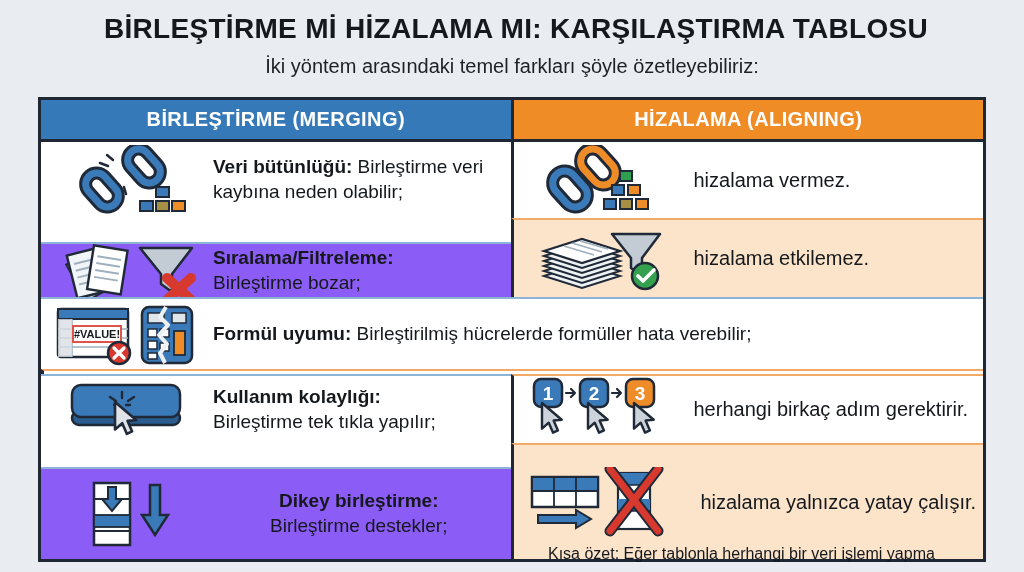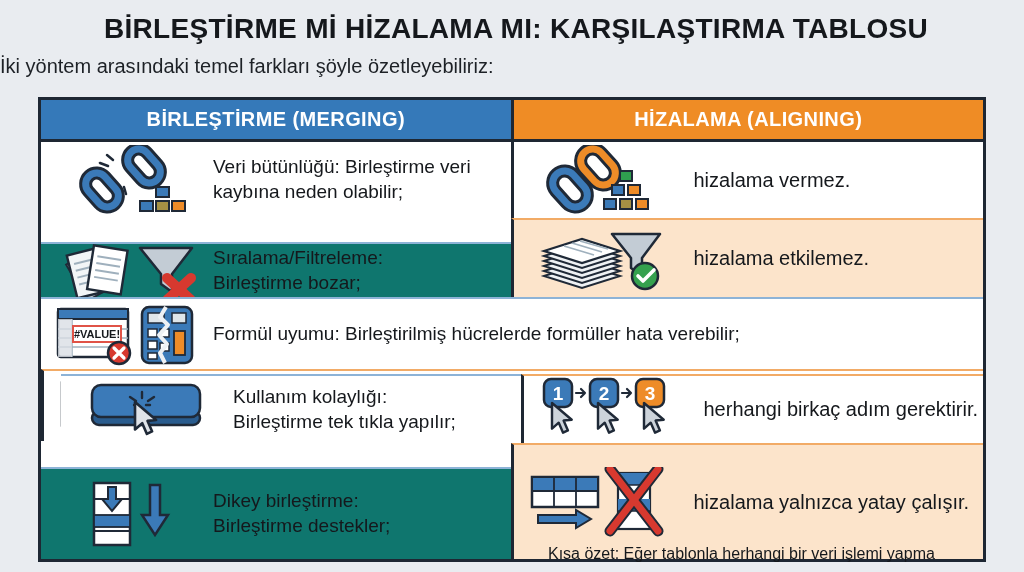--- a/index.html
+++ b/index.html
@@ -10,53 +10,53 @@
     font-family:"Liberation Sans", sans-serif;
     color:#15181c;
   }
   .page-title {
     position:absolute; top:13px; left:4px; width:1024px;
     text-align:center; font-size:28px; font-weight:800;
     letter-spacing:.3px; color:#15181c;
   }
   .page-subtitle {
     position:absolute; top:55px; left:0; width:1024px;
-    font-size:20px; color:#1d2126;
+    text-align:center; font-size:20px; color:#1d2126;
   }
   .cmp-table {
     position:absolute; top:97px; left:38px; width:948px;
     border:3px solid #1e2733; border-radius:0; overflow:hidden;
     background:#ffffff;
   }
   .thead { display:flex; height:42px; border-bottom:3px solid #1e2733; }
   .th {
     flex:1; display:flex; align-items:center; justify-content:center;
     color:#ffffff; font-weight:700; font-size:20px; letter-spacing:.4px;
   }
   .th-merge { background:#3579b9; }
   .th-align { background:#ef8c25; border-left:3px solid #1e2733; }
   .row { display:flex; }
   .row-1 { height:76px; }
   .row-2 { height:79px; }
   .row-3 { height:77px;flex-direction:column; }
-  .row-4 { height:69px;margin-left:20px; }
-  .row-5 { height:116px; }
+  .row-4 { height:69px; }
+  .row-5 { height:116px;text-align:center; }
   .cell { flex:1; display:flex; align-items:center; background:#ffffff; }
   .cell-right { border-left:3px solid #1e2733; }
   .row + .row .cell-left  { border-top:2px solid #8db3d7; }
   .row + .row .cell-right { border-top:2px solid #f2ab66; }
-  .row-tint .cell-left  { background:#0f766e;margin-top:24px; }
+  .row-tint .cell-left  { background:#8b5cf6;margin-top:24px; }
   .row-tint .cell-right { background:#fce4cb; }
   .icon-box-left  { width:172px; min-width:172px; display:flex; justify-content:center; align-items:center; }
   .icon-box-right { width:168px; min-width:168px; display:flex; justify-content:center; align-items:center; }
   .merge-text {
     flex:1; font-size:19px; line-height:1.3; padding-right:6px;
     white-space:pre-line; color:#15181c;
   }
-  .merge-text b { font-weight:400; }
+  .merge-text b { font-weight:700; }
   .align-text { flex:1; font-size:20px; padding-left:12px; color:#15181c; }
   .footer-note {
     position:absolute; top:545px; left:508px; white-space:nowrap;
     font-size:16px; color:#15181c;margin-left:40px;
   }
   svg { display:block; }
 </style>
 </head>
 <body>
 

